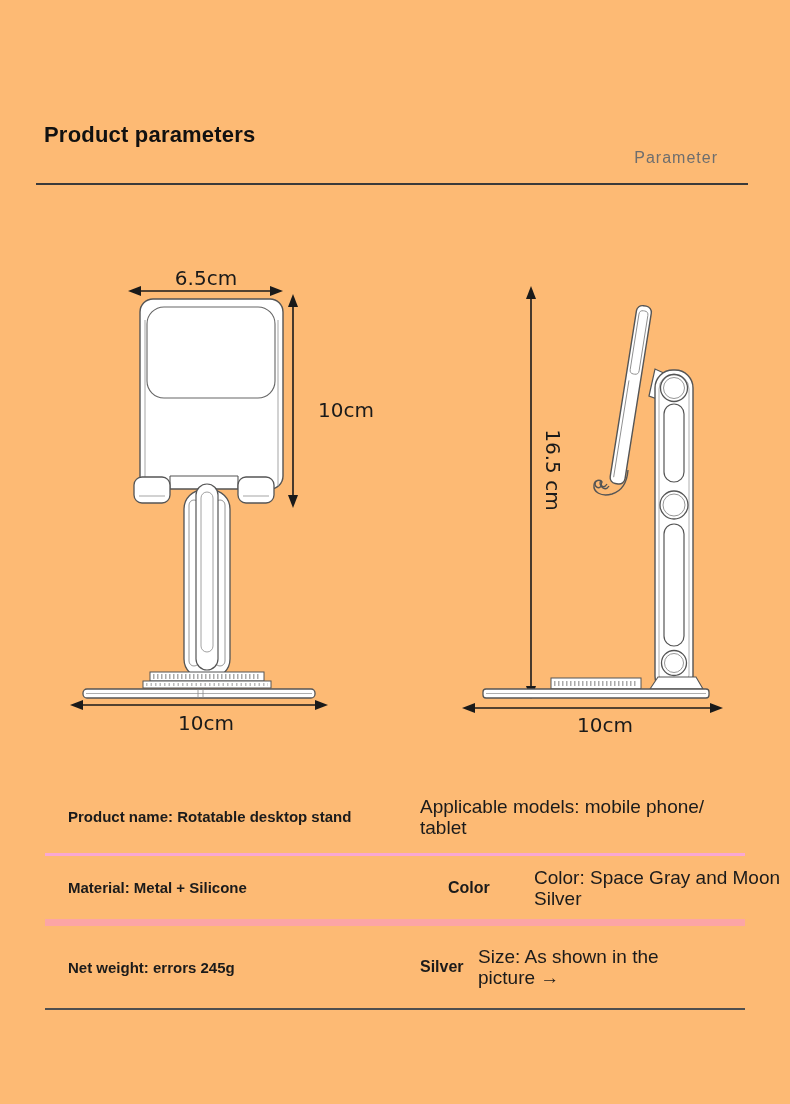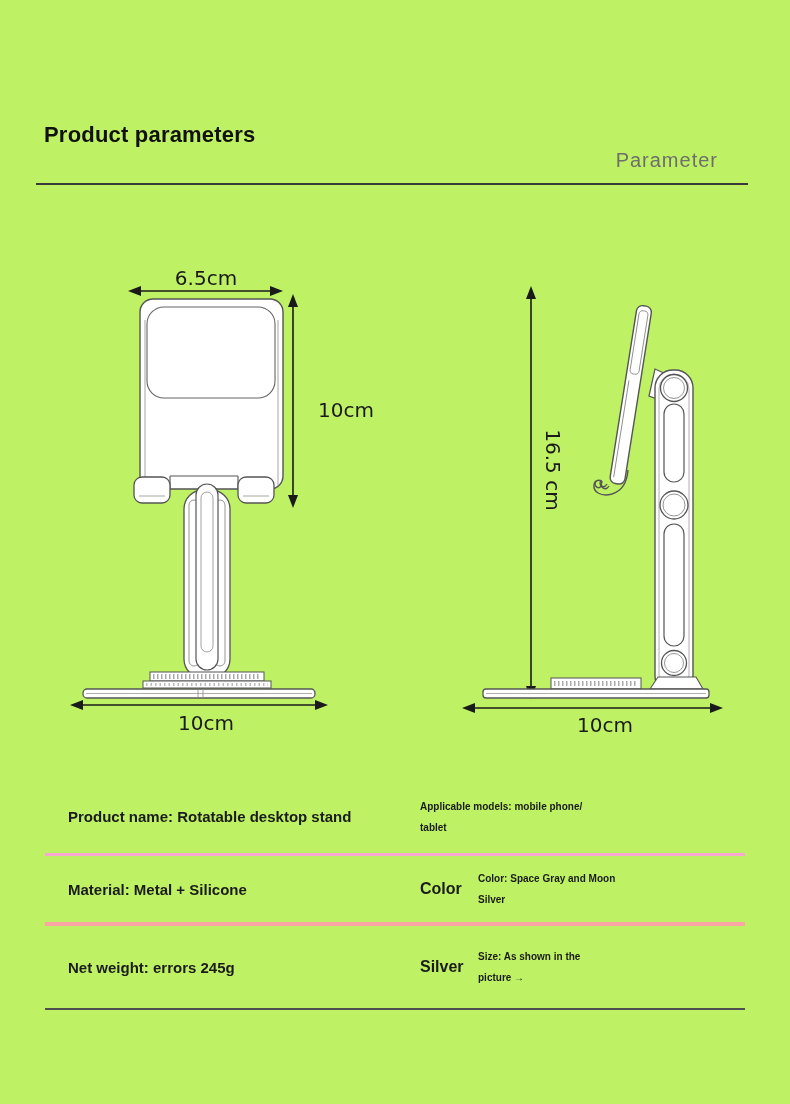--- a/index.html
+++ b/index.html
@@ -1,40 +1,40 @@
 <!DOCTYPE html>
 <html><head>
 <meta charset="utf-8">
 <style>
   html,body{margin:0;padding:0;background:#fff;}
-  .page{position:relative;width:790px;height:1104px;background:#bef264;overflow:hidden;
+  .page{position:relative;width:790px;height:1104px;background:#fdba74;overflow:hidden;
         font-family:"Liberation Sans",sans-serif;color:#1b1b1b;}
   
   .title{position:absolute;left:44px;top:122px;font-size:22px;font-weight:bold;
          letter-spacing:0.2px;color:#111;}
-  .watermark{position:absolute;right:72px;top:149px;font-size:20px;color:#6e6e6e;
+  .watermark{position:absolute;right:72px;top:149px;font-size:16px;color:#6e6e6e;
              letter-spacing:1px;}
   .header-rule{position:absolute;left:36px;top:183px;width:712px;height:0;
                border-top:2px solid #3a3a3a;}
   .note{position:absolute;left:35px;top:188px;width:560px;font-size:15px;font-weight:bold;
         line-height:17px;color:#171717;white-space:pre-line;}
   
   .svg-front{position:absolute;left:60px;top:262px;}
   .svg-side{position:absolute;left:450px;top:262px;}
   svg text{font-family:"DejaVu Sans","Liberation Sans",sans-serif;fill:#1a1a1a;}
   
   .spec-table{position:absolute;left:45px;top:780px;width:700px;}
   .spec-row{display:flex;align-items:center;box-sizing:border-box;}
   .spec-row.r1{height:76px;border-bottom:3px solid #f9a8d4;}
-  .spec-row.r2{height:70px;border-bottom:4px solid #fca5a5;}
+  .spec-row.r2{height:70px;border-bottom:7px solid #fca5a5;gap:28px;}
   .spec-row.r3{height:84px;border-bottom:2px solid #4f4f4f;}
   .cell-left{flex:0 0 375px;box-sizing:border-box;padding-left:23px;
              font-size:15px;font-weight:bold;color:#1b1b1b;}
   .cell-mid{flex:0 0 58px;font-size:16px;font-weight:bold;color:#1b1b1b;}
-  .cell-right{flex:0 0 300px;font-size:10px;font-weight:bold;line-height:21px;
+  .cell-right{flex:0 0 300px;font-size:19px;font-weight:normal;line-height:21px;
               color:#1b1b1b;white-space:pre-line;}
 </style>
 </head>
 <body>
 
 <div class="page">
 
   <div class="title">Product parameters</div>
   <div class="watermark">Parameter</div>
   <div class="header-rule"></div>

